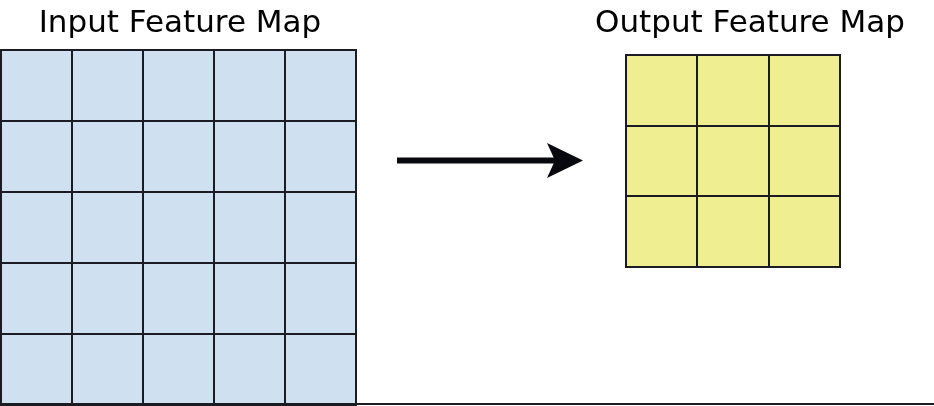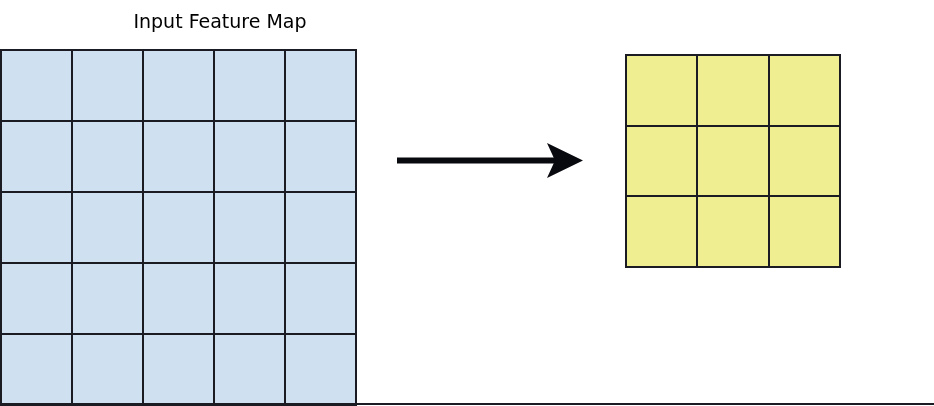--- a/index.html
+++ b/index.html
@@ -14,28 +14,27 @@
     position: relative;
     width: 934px;
     height: 406px;
     background: #ffffff;
     overflow: hidden;
   }
 
   .title {
     position: absolute;
     top: 4px;
-    font-size: 19px;
+    font-size: 31px;
     line-height: 34px;
     color: #000000;
     white-space: nowrap;
     text-align: center;
     font-weight: 400;
     letter-spacing: 0px;
-    padding-left: 40px;
   }
   #input-title  { left: 0px;   width: 360px; }
   #output-title { left: 570px; width: 360px; }
 
   
   .grid {
     position: absolute;
     display: grid;
     background: #1b1b23;
     border: 2px solid #1b1b23;
@@ -86,20 +85,21 @@
     background: #1b1b23;
   }
 </style>
 </head>
 <body>
 
 <div id="figure" style="background: rgb(255, 255, 255);">
 
   <div class="title" id="input-title">Input Feature Map</div>
 
+  <div class="title" id="output-title">Output Feature Map</div>
 
   <div class="grid" id="input-grid" style="background: rgb(27, 27, 35); border-color: rgb(27, 27, 35);">
     <div class="cell" style="background: rgb(207, 224, 241);"></div>
     <div class="cell" style="background: rgb(207, 224, 241);"></div>
     <div class="cell" style="background: rgb(207, 224, 241);"></div>
     <div class="cell" style="background: rgb(207, 224, 241);"></div>
     <div class="cell" style="background: rgb(207, 224, 241);"></div>
     <div class="cell" style="background: rgb(207, 224, 241);"></div>
     <div class="cell" style="background: rgb(207, 224, 241);"></div>
     <div class="cell" style="background: rgb(207, 224, 241);"></div>

